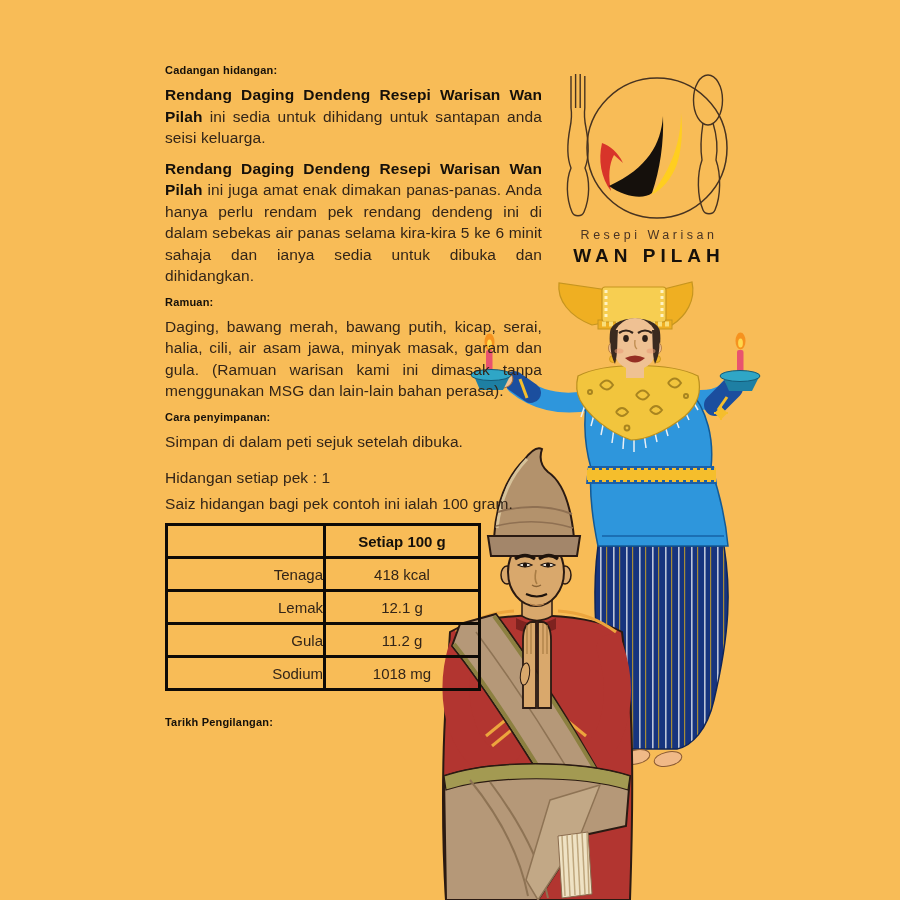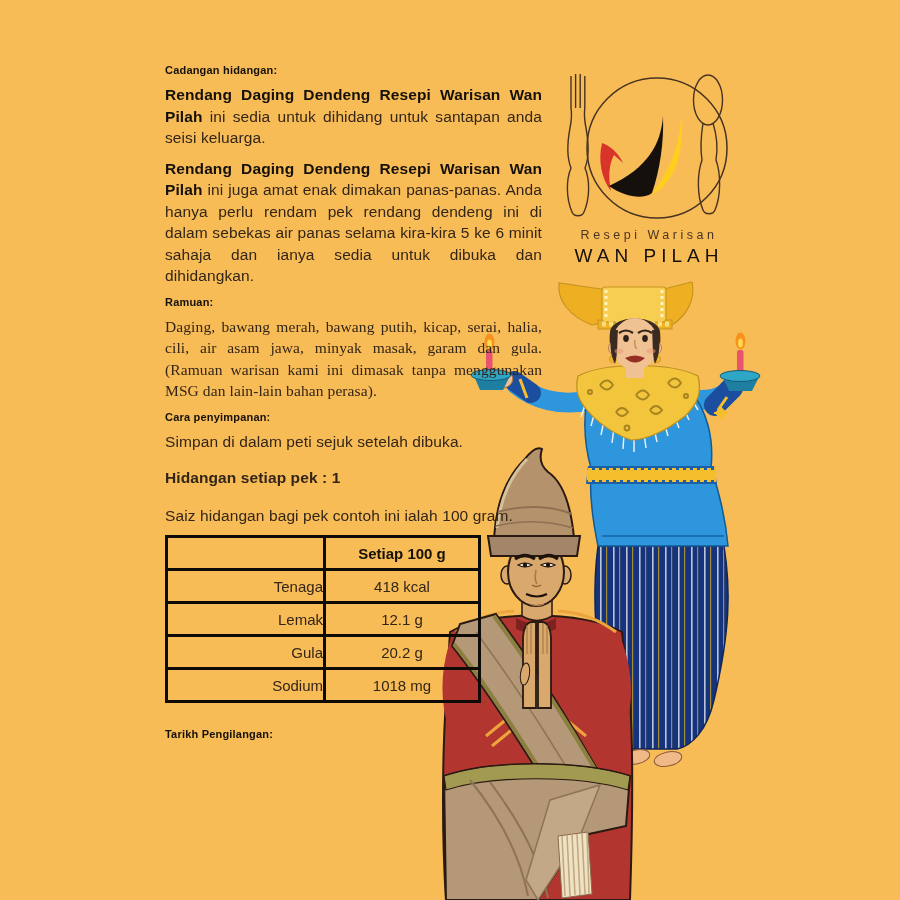--- a/index.html
+++ b/index.html
@@ -11,35 +11,35 @@
   html,body{margin:0;padding:0;}
   body{font-family:"Liberation Sans","DejaVu Sans",sans-serif;}
   .canvas{position:relative;width:900px;height:900px;background:var(--background);overflow:hidden;}
 
   
   .content{position:absolute;left:165px;top:64px;width:377px;z-index:2;}
   .sec-heading{font-size:11px;font-weight:700;color:var(--heading-text);margin:0 0 8px;letter-spacing:.2px;}
   .body-p{font-size:15.5px;line-height:21.5px;color:var(--body-text);margin:0 0 9px;text-align:justify;letter-spacing:.1px;}
   .body-p .lead{font-weight:700;color:var(--heading-text);}
   .plain{text-align:left;}
-  .mb21{font-family:Liberation Serif, serif;} .mb15{margin-bottom:15px;} .mb4{margin-bottom:16px;font-weight:bold;}
+  .mb21{} .mb15{margin-bottom:15px;} .mb4{margin-bottom:4px;}
   .mt1{margin-top:4px;}
 
   
   .nutri-table{border-collapse:collapse;width:316px;margin:0 0 25px;table-layout:fixed;}
   .nutri-table th,.nutri-table td{border:3px solid var(--table-border);height:30px;font-size:15px;color:var(--body-text);padding:0;}
   .nutri-table th{font-weight:700;color:var(--heading-text);text-align:center;border-radius:16px;}
   .nutri-table td.label-cell{text-align:right;padding-left:13px;width:155px;}
   .nutri-table td.value-cell{text-align:center;}
   .nutri-table th:first-child{width:155px;}
 
   
   .logo{position:absolute;left:545px;top:56px;width:208px;z-index:1;text-align:center;}
   .logo-sub{font-size:12.5px;letter-spacing:3.5px;color:#4A3423;margin-top:1px;white-space:nowrap;}
-  .logo-title{font-size:19px;font-weight:400;letter-spacing:5px;color:#17110B;margin-top:3px;white-space:nowrap;}
+  .logo-title{font-size:19px;font-weight:700;letter-spacing:5px;color:#17110B;margin-top:3px;white-space:nowrap;}
 
   
   .figures{position:absolute;left:430px;top:280px;width:400px;height:620px;z-index:1;}
 </style>
 </head>
 <body>
 
 <div class="canvas">
 
   <div class="logo">
@@ -292,21 +292,21 @@
           <tr>
             <td class="label-cell">Tenaga</td>
             <td class="value-cell">418 kcal</td>
           </tr>
           <tr>
             <td class="label-cell">Lemak</td>
             <td class="value-cell">12.1 g</td>
           </tr>
           <tr>
             <td class="label-cell">Gula</td>
-            <td class="value-cell">20.2 g</td>
+            <td class="value-cell">11.2 g</td>
           </tr>
           <tr>
             <td class="label-cell">Sodium</td>
             <td class="value-cell">1018 mg</td>
           </tr>
         </tbody>
     </table>
 
     <div class="sec-heading">Tarikh  Pengilangan:</div>
   </div>

